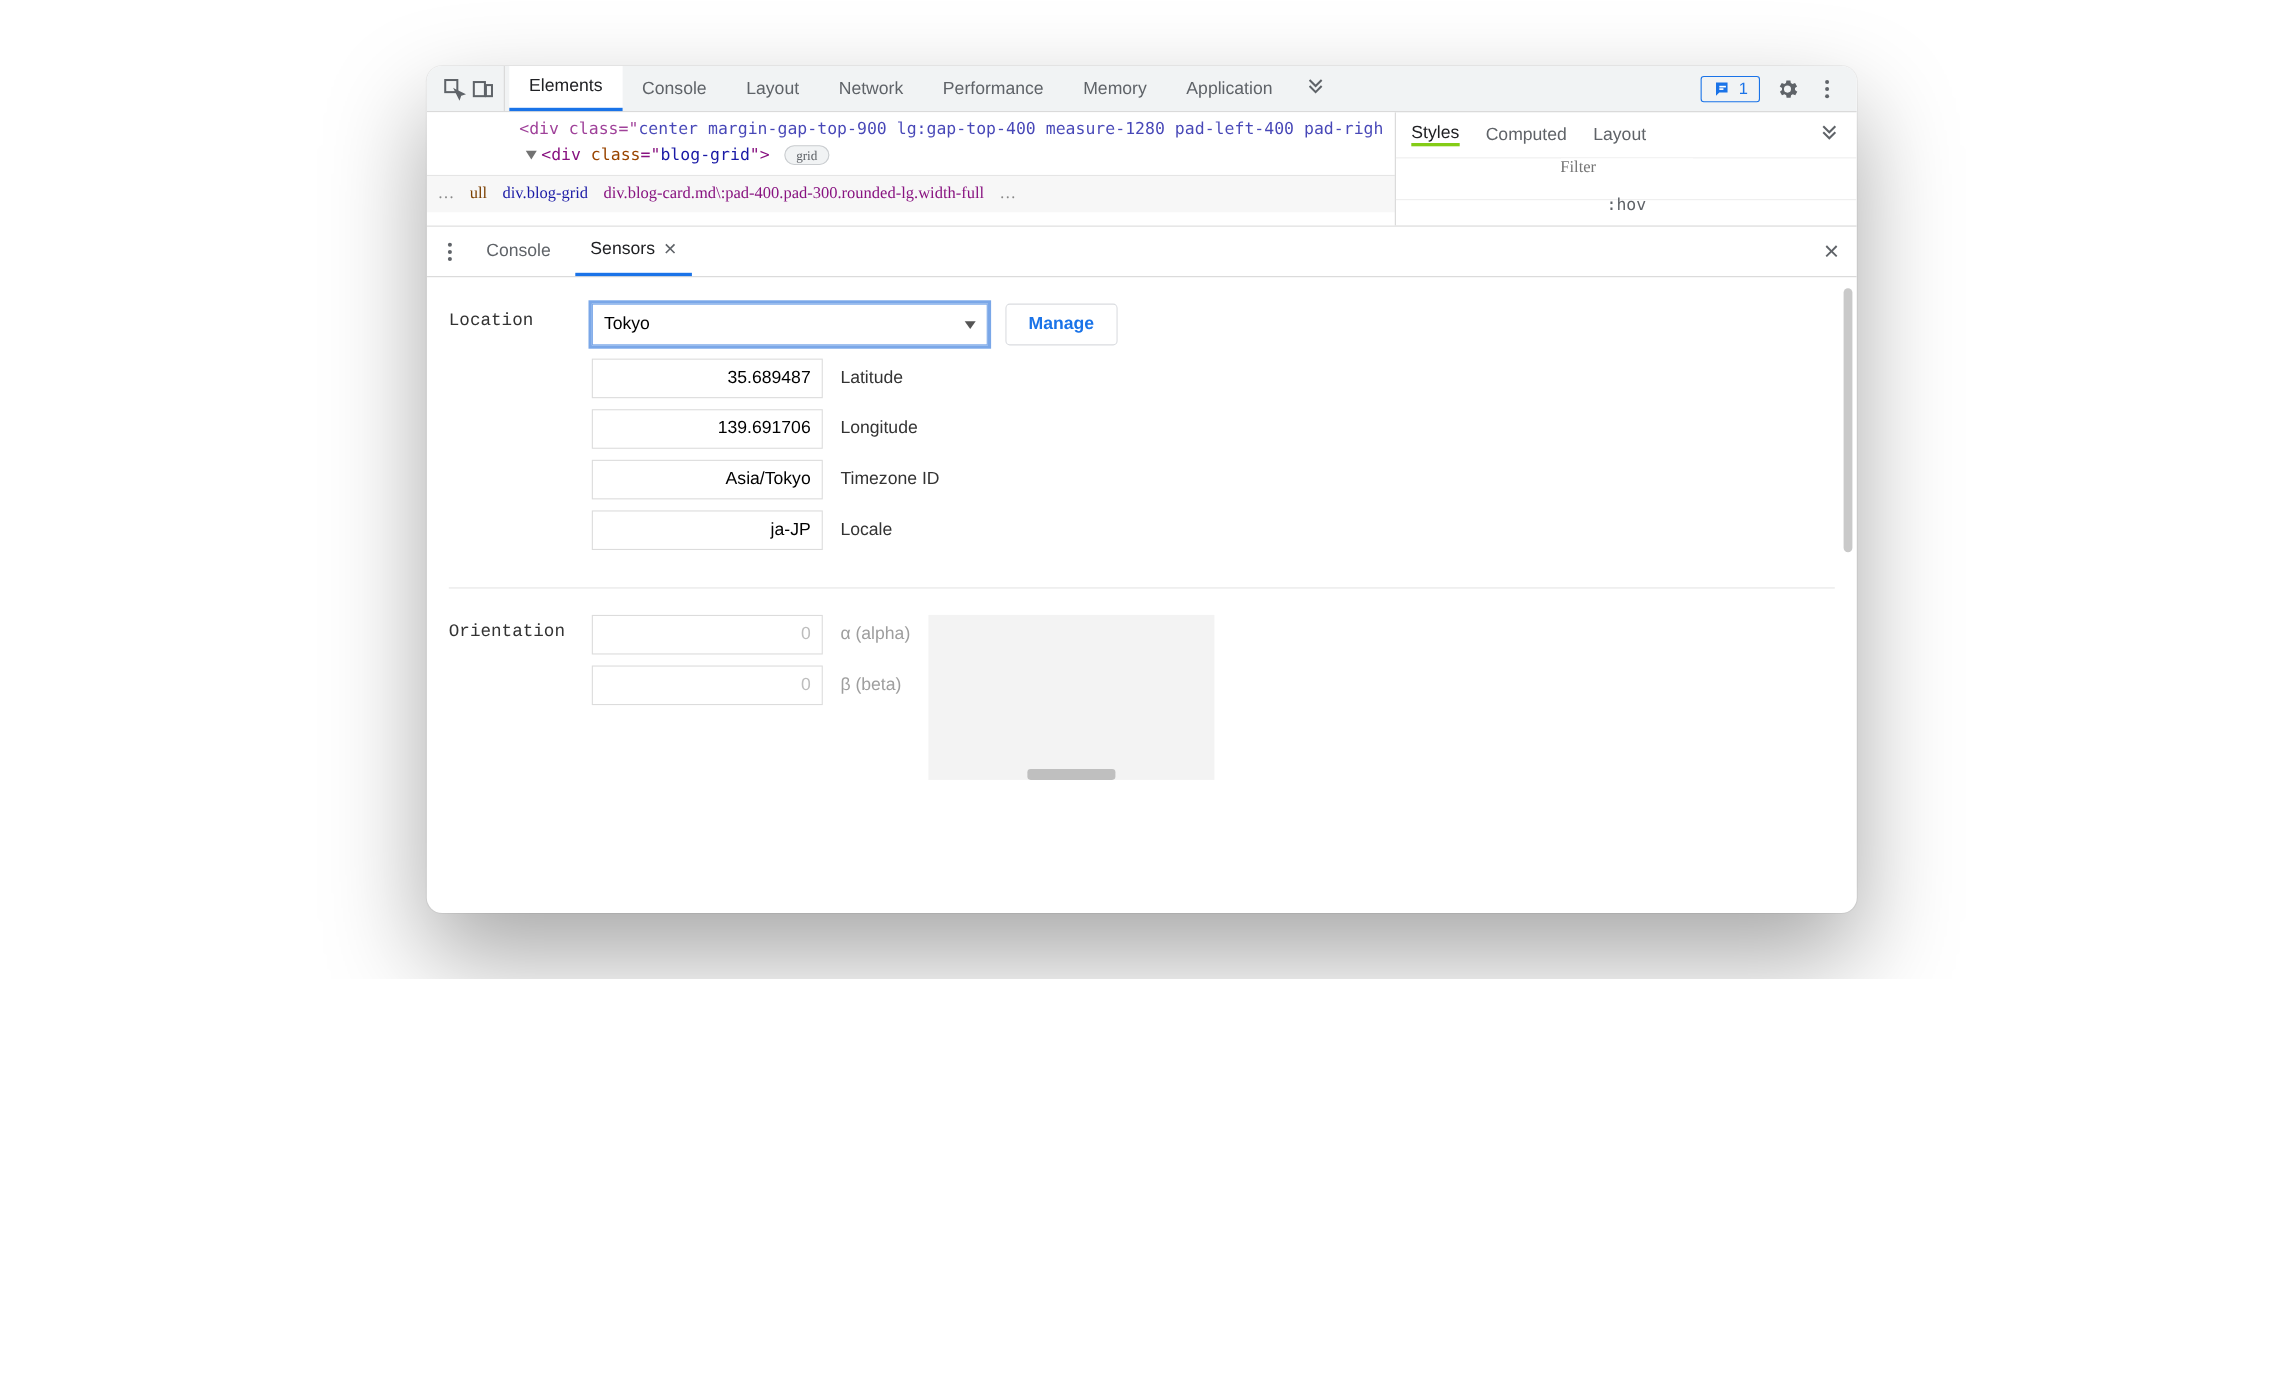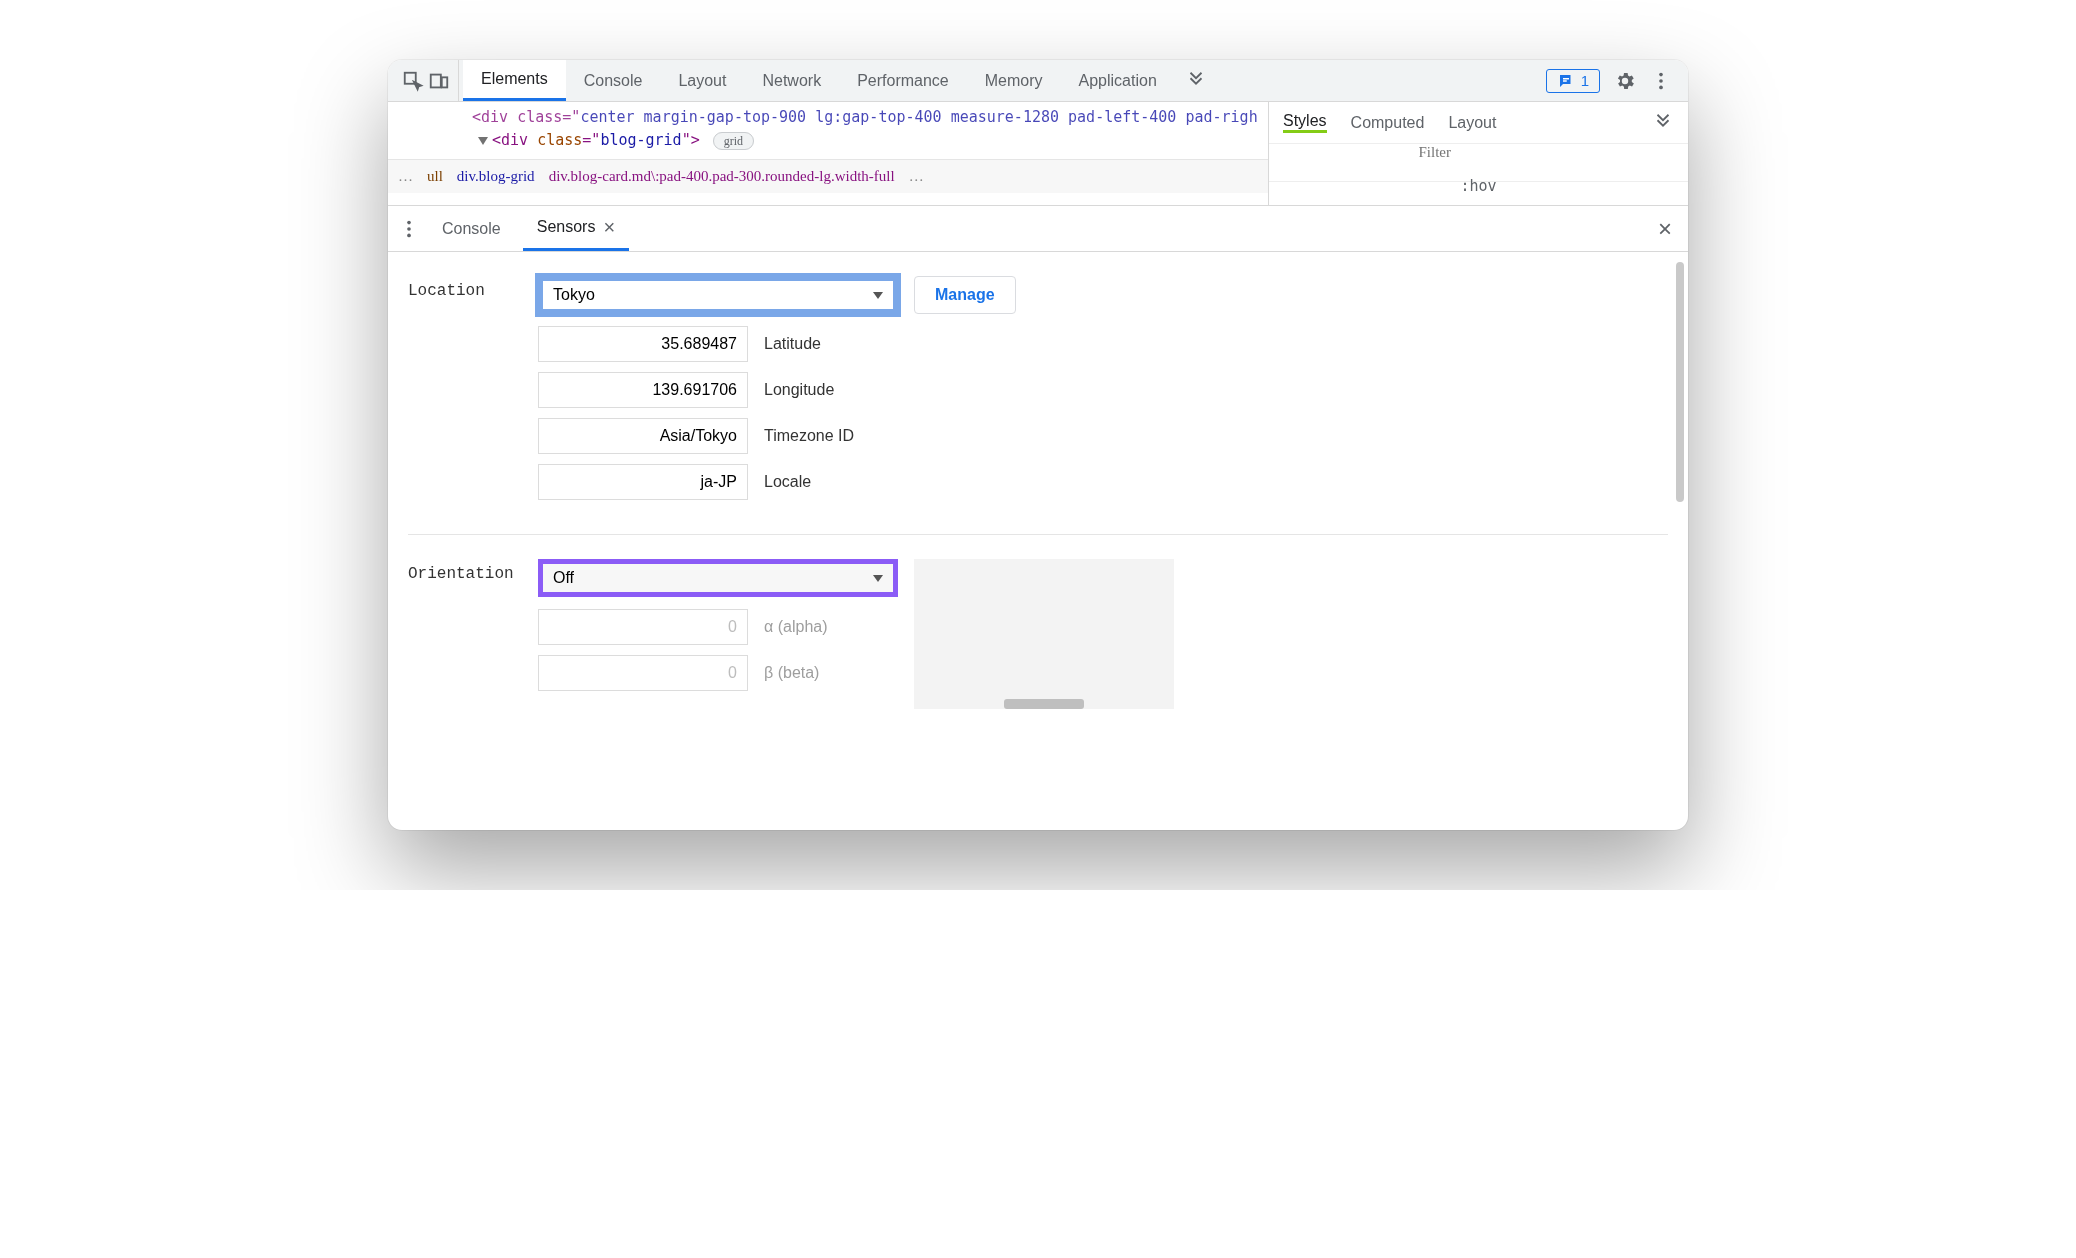--- a/index.html
+++ b/index.html
@@ -122,21 +122,21 @@
   .sensors {
     flex:1; overflow:hidden; position:relative;
   }
   .sens-scroll { height:100%; overflow-y:auto; padding:24px 20px 20px 20px;}
   .scrolltrack{position:absolute; right:4px; top:10px; width:8px; height:240px; background:#c9c9c9; border-radius:4px;}
   .sec{display:flex; margin-bottom:12px;}
   .sec-label{ width:130px; font-size:16px; color:#333; padding-top:6px;font-family:Liberation Mono, monospace;}
   .sec-body{ flex:1;}
   .row{display:flex; align-items:center; gap:16px; margin-bottom:12px;}
   .select{
-    width:360px; height:38px; border:5px solid #8b5cf6; background:#f7f7f7;
+    width:360px; height:38px; border:1px solid #8b5cf6; background:#f7f7f7;
     display:flex; align-items:center; justify-content:space-between;
     padding:0 10px; font-size:16px; cursor:pointer;
   }
   .select.focused{ outline:3px solid #7aa7e8; outline-offset:0; border-color:#7aa7e8; background:#fff;}
   .select .caret{width:0;height:0;border-left:5px solid transparent;border-right:5px solid transparent;border-top:7px solid #555;}
   .btn-manage{
     height:38px; padding:0 20px; border:1px solid #dadce0; border-radius:4px;
     background:#fff; color:#1a73e8; font-size:16px; font-weight:600; cursor:pointer;
   }
   .input-row{display:flex; align-items:center; gap:16px; margin-bottom:10px;}
@@ -332,26 +332,20 @@
           </div>
         </div>
       </div>
 
       <hr class="sep">
 
       <div class="sec">
         <div class="sec-label">Orientation</div>
         <div class="sec-body" style="display:flex;">
           <div>
-            <div class="row">
-              <div class="select">
-                <span>Off</span>
-                <span class="caret"></span>
-              </div>
-            </div>
             <div class="input-row">
               <input class="txt-input disabled" disabled="" value="0" style="">
               <span class="field-label dim">α (alpha)</span>
             </div>
             <div class="input-row">
               <input class="txt-input disabled" disabled="" value="0" style="">
               <span class="field-label dim">β (beta)</span>
             </div>
           </div>
           <div class="orient-preview">

